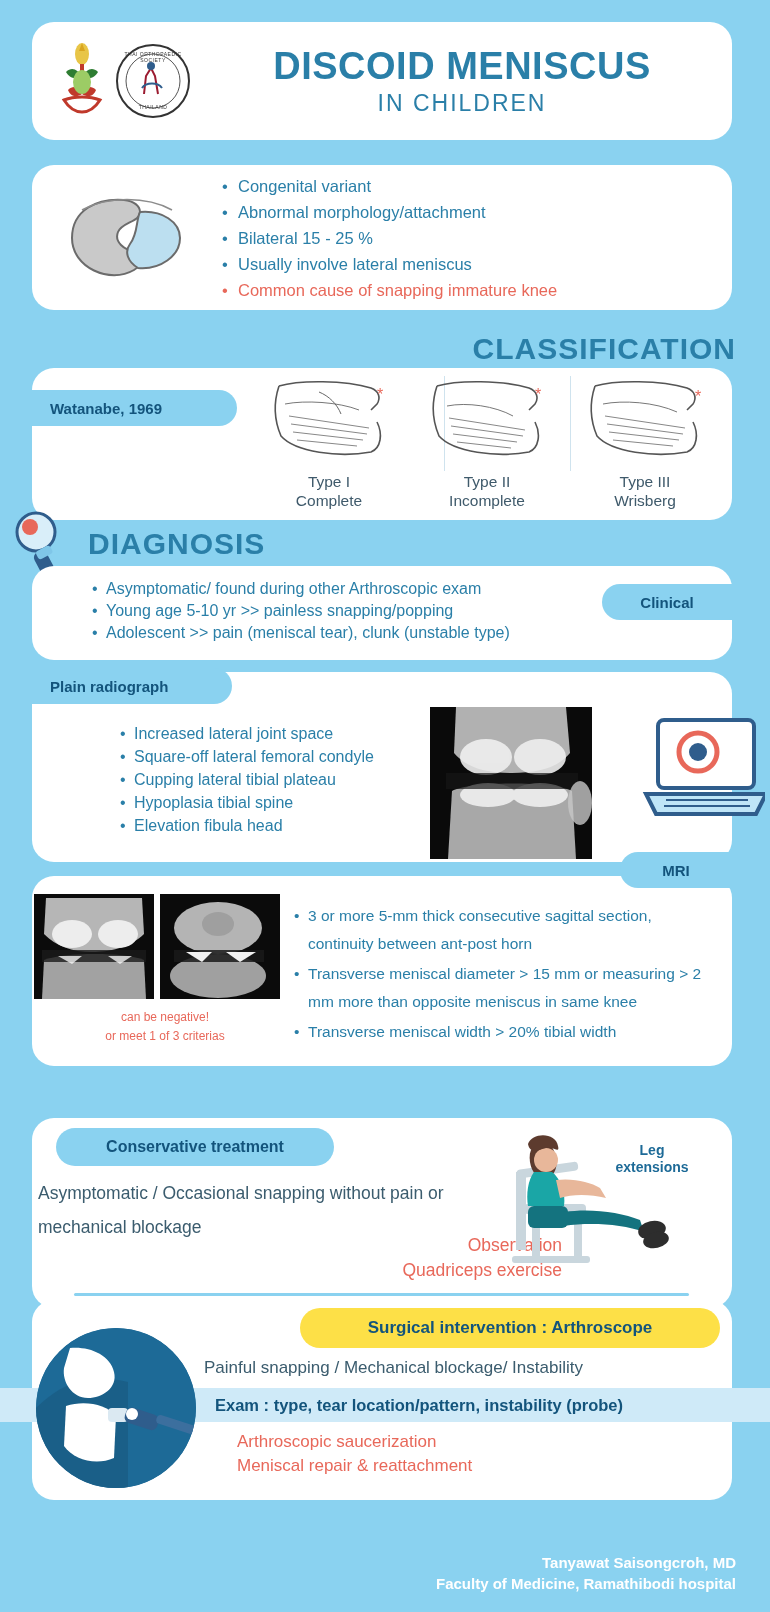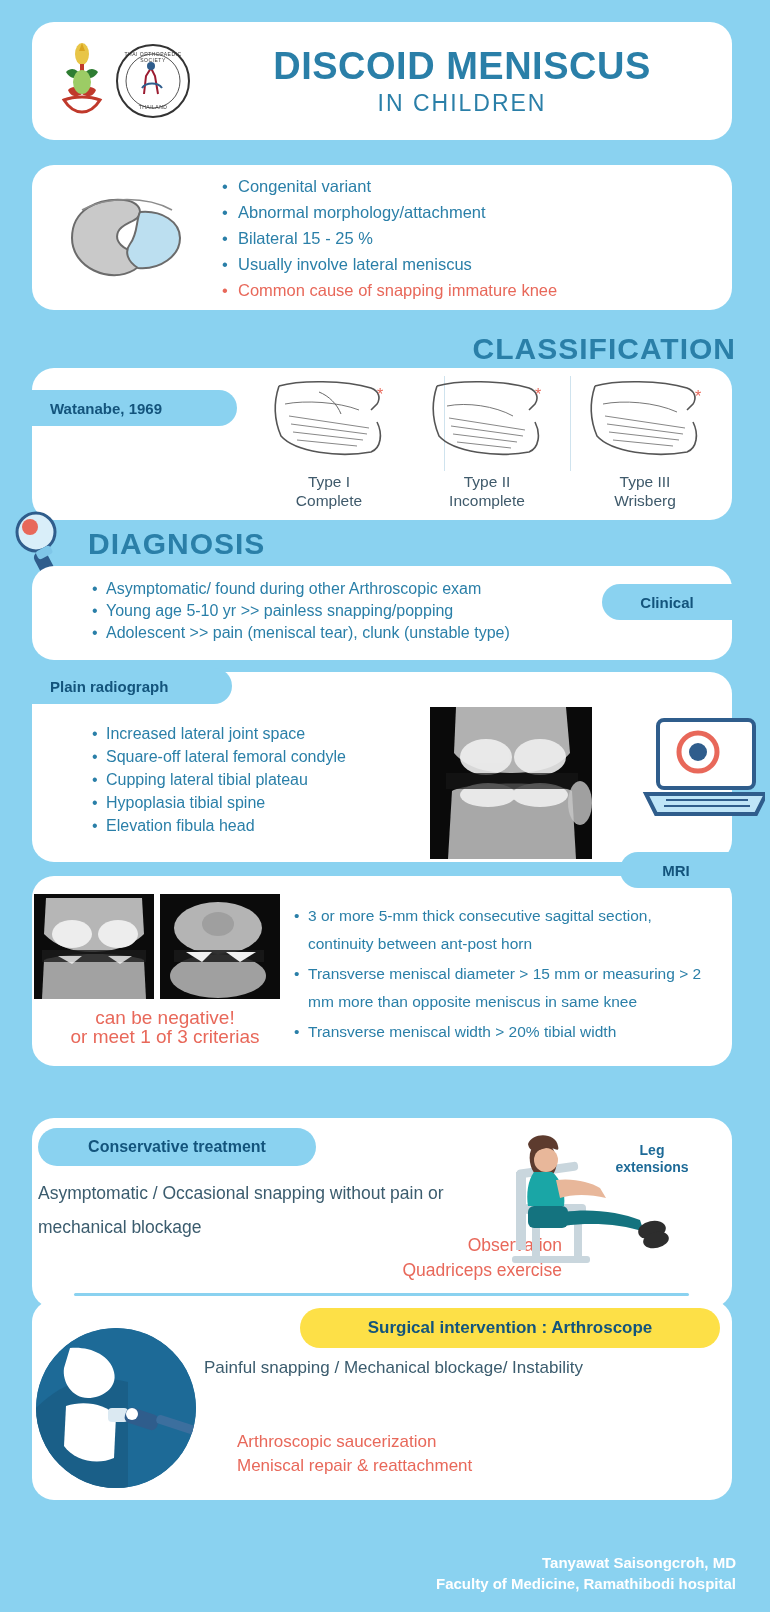--- a/index.html
+++ b/index.html
@@ -67,42 +67,42 @@
   .diag-list li { list-style: none; font-size: 16px; color: #2a7fa8; line-height: 22px; position: relative; padding-left: 14px; }
   .diag-list li::before { content: "•"; position: absolute; left: 0; }
 
   
   #radio-card { left: 32px; top: 672px; width: 700px; height: 190px; }
   .plain-chip {
     position: absolute; left: 0px; top: -4px; width: 200px; height: 36px;
     background: #8ad2f0; border-radius: 0 18px 18px 0; color: #13547c;
     font-weight: bold; font-size: 15px; display: flex; align-items: center; padding-left: 18px;
   }
-  .radio-list { padding: 50px 0 0 60px; }
+  .radio-list { padding: 50px 0 0 88px; }
   .radio-list li { list-style: none; font-size: 16px; color: #2a7fa8; line-height: 23px; position: relative; padding-left: 14px; }
   .radio-list li::before { content: "•"; position: absolute; left: 0; }
   .xray { position: absolute; left: 398px; top: 35px; width: 162px; height: 152px; background:#111; overflow:hidden; }
 
   
   #mri-card { left: 32px; top: 876px; width: 700px; height: 190px; }
   .mri-chip {
     position: absolute; right: 0px; top: -24px; width: 112px; height: 36px;
     background: #8ad2f0; border-radius: 18px 0 0 18px; color: #13547c;
     font-weight: bold; font-size: 15px; display: flex; align-items: center; justify-content:center;
   }
   .mri-img { position: absolute; top: 18px; width: 120px; height: 105px; background: #0d0d0d; overflow: hidden; }
-  .mri-cap { position: absolute; left: 8px; top: 132px; width: 250px; text-align: center; color: #e8685a; font-size: 19px; line-height: 19px; }
+  .mri-cap { position: absolute; left: 8px; top: 132px; width: 250px; text-align: center; color: #e8685a; font-size: 12px; line-height: 19px; }
   .mri-list { position: absolute; left: 262px; top: 26px; width: 420px; }
   .mri-list li { list-style: none; font-size: 15.5px; color: #2a7fa8; line-height: 28px; position: relative; padding-left: 14px; margin-bottom: 2px;}
   .mri-list li::before { content: "•"; position: absolute; left: 0; }
 
   
   #cons-card { left: 32px; top: 1118px; width: 700px; height: 190px; }
   .cons-chip {
-    position: absolute; left: 6px; top: 10px; width: 278px; height: 38px;
+    position: absolute; left: 24px; top: 10px; width: 278px; height: 38px;
     background: #8ad2f0; border-radius: 19px; color: #13547c;
     font-weight: bold; font-size: 16px; display: flex; align-items: center; justify-content: center;
   }
   .cons-text { position: absolute; left: 6px; top: 58px; width: 420px; color: #3b5c6e; font-size: 17.5px; line-height: 34px; }
   .cons-red { position: absolute; left: 280px; top: 115px; width: 250px; text-align: right; color: #e8685a; font-size: 17.5px; line-height: 25px; }
   .hr-blue { position: absolute; left: 42px; top: 175px; width: 615px; height: 3px; background: #8ad2f0; border-radius: 2px; }
 
   
   #surg-card { left: 32px; top: 1300px; width: 700px; height: 200px; }
   .surg-chip {
@@ -368,20 +368,23 @@
 
   <div class="card" id="surg-card">
     <div class="surg-chip">Surgical intervention : Arthroscope</div>
     <div class="surg-line1">Painful snapping / Mechanical blockage/ Instability</div>
     <div class="surg-red">
       <div>Arthroscopic saucerization</div>
       <div>Meniscal repair &amp; reattachment</div>
     </div>
   </div>
 
+  <div class="surg-band" style="top:1388px;">
+    <span>Exam : type, tear location/pattern, instability (probe)</span>
+  </div>
 
   <div id="arthro-circle">
     <svg width="160" height="160" viewBox="0 0 160 160">
       <circle cx="80" cy="80" r="80" fill="#1d6a97"></circle>
       <path d="M0 80 C30 50 60 46 92 54 L92 160 L0 160Z" fill="#17537a" opacity="0.5"></path>
       <path d="M34 20 C52 18 74 26 78 44 C82 60 66 70 52 70 C36 70 26 54 28 40 Z" fill="#ffffff"></path>
       <path d="M30 78 C48 72 70 76 80 88 L78 130 C60 138 38 132 28 118 Z" fill="#ffffff"></path>
       <rect x="72" y="80" width="20" height="14" rx="4" fill="#dbe9f2"></rect>
       <rect x="92" y="78" width="34" height="16" rx="6" fill="#2f5d8c" transform="rotate(18 92 78)"></rect>
       <rect x="122" y="86" width="44" height="9" rx="4" fill="#3c6f9e" transform="rotate(18 122 86)"></rect>

